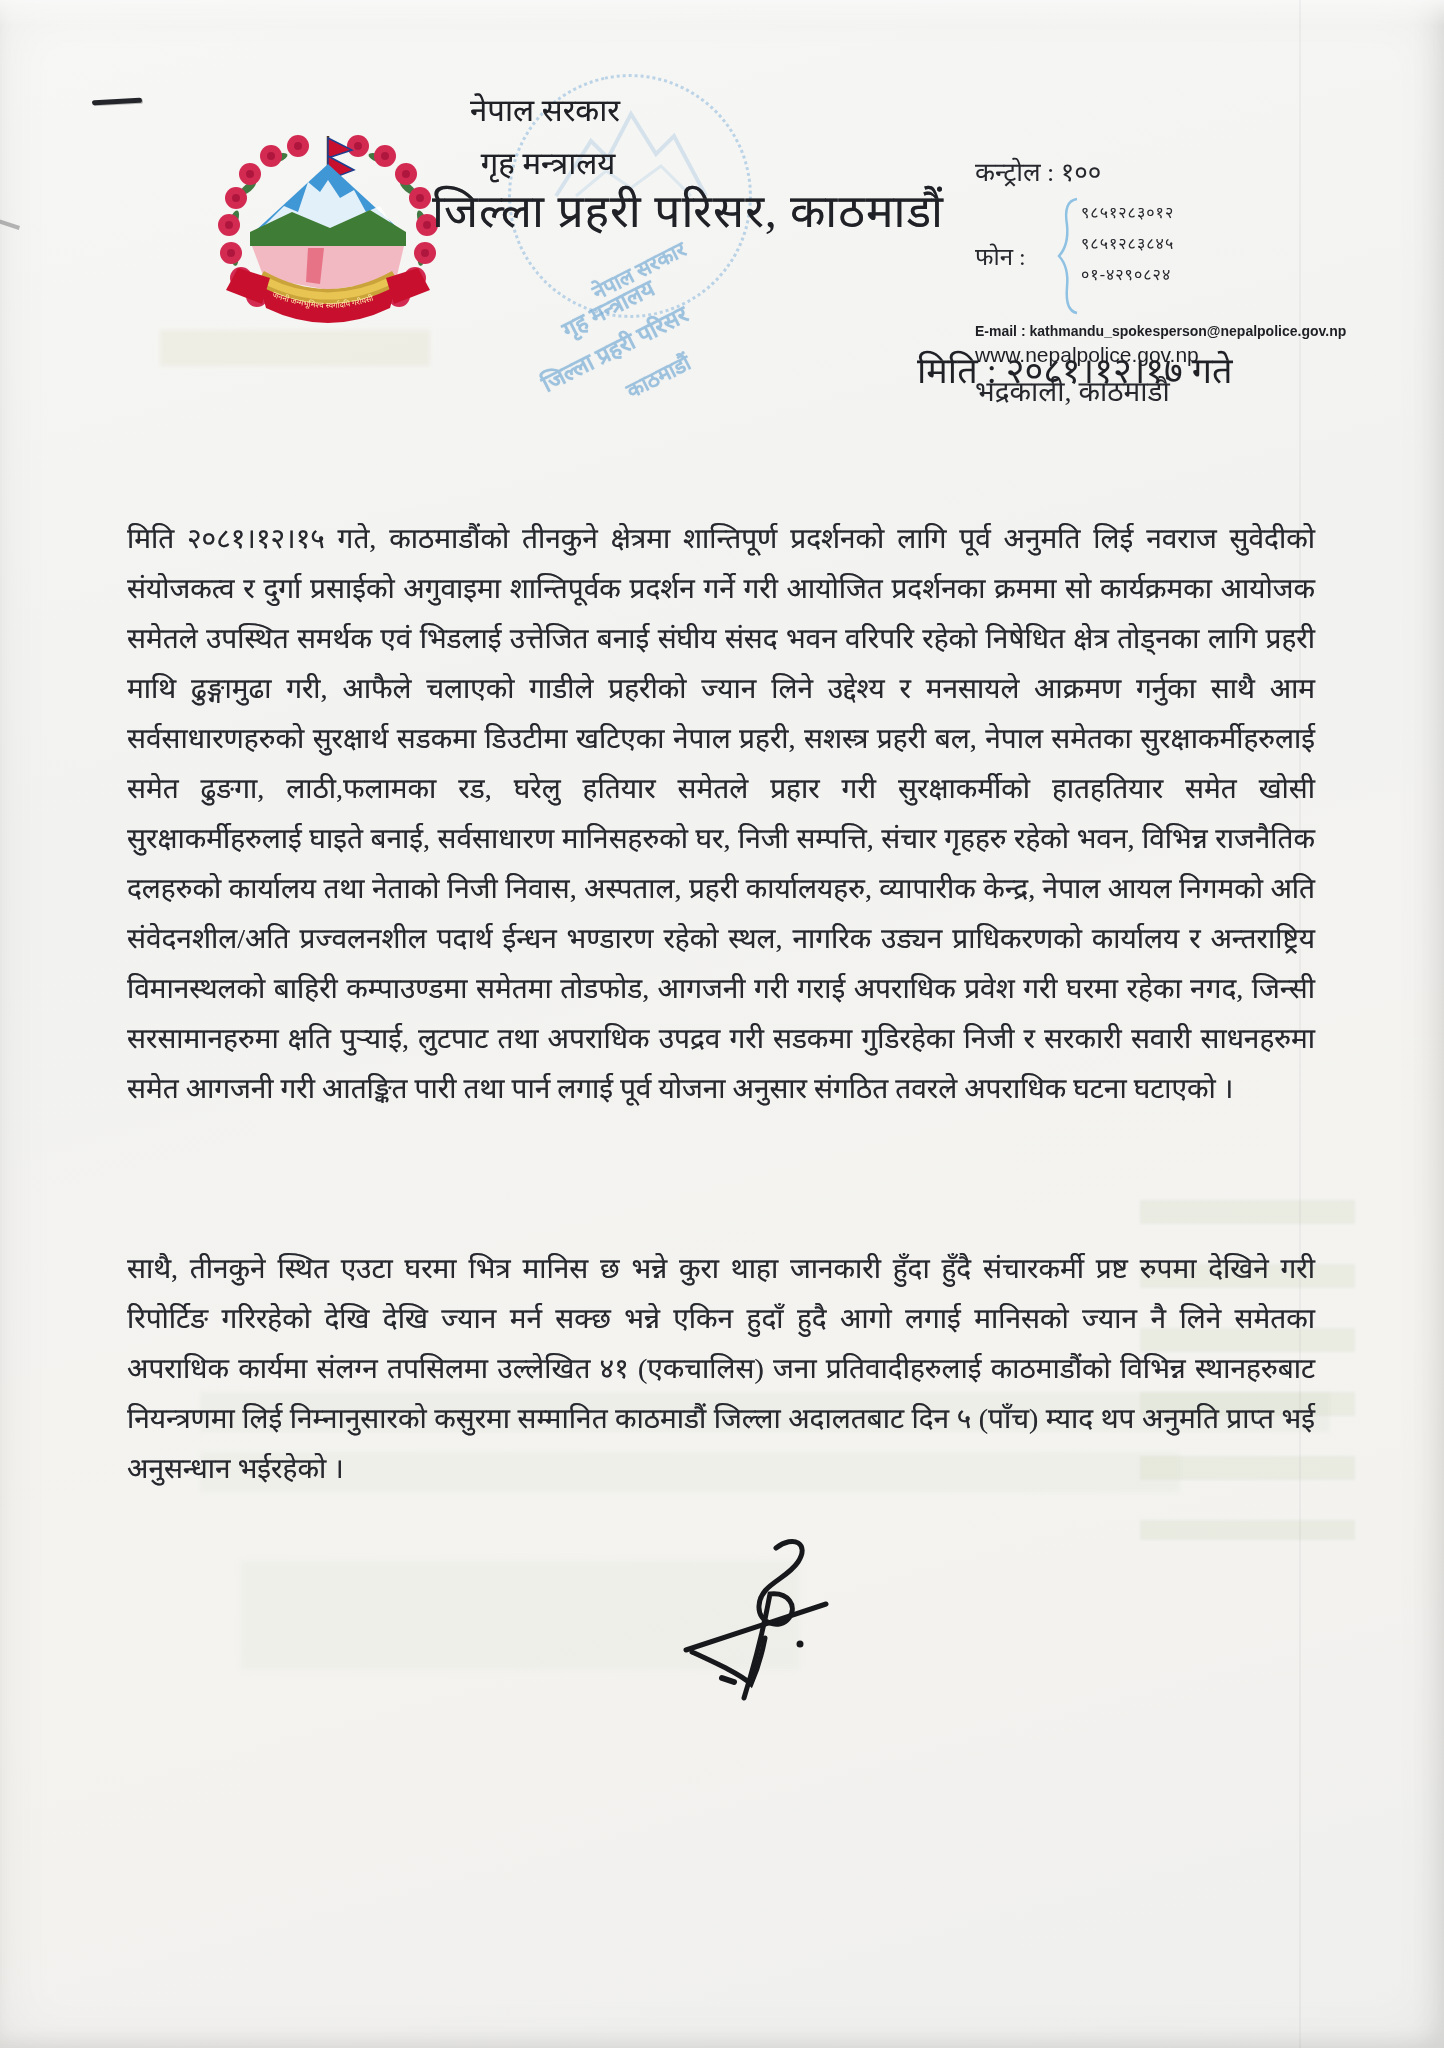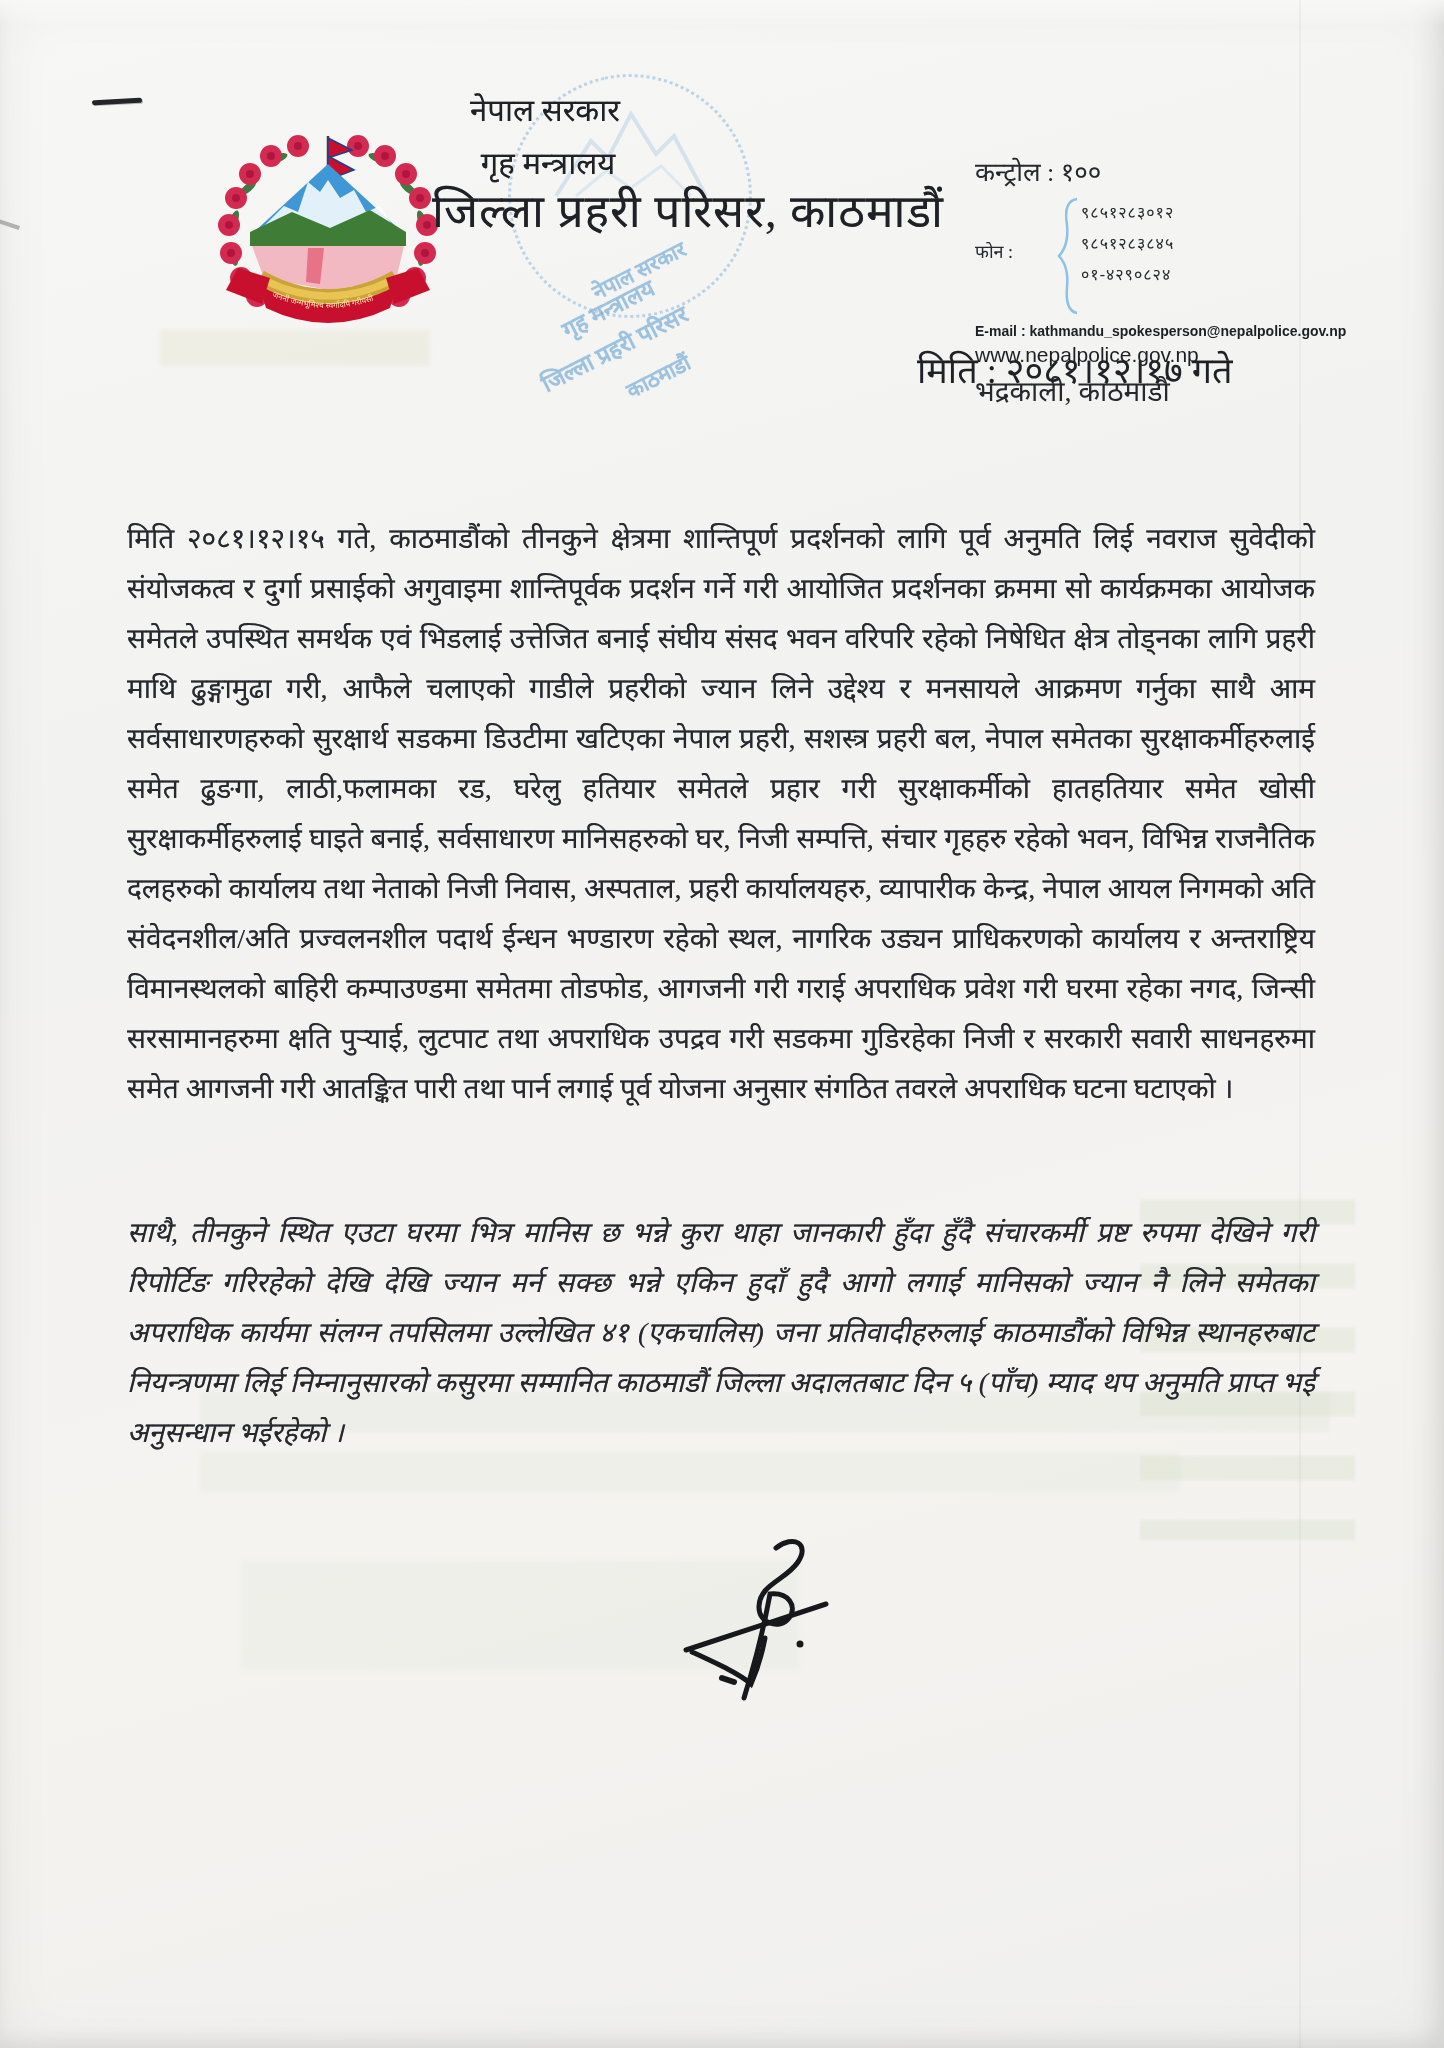--- a/index.html
+++ b/index.html
@@ -34,36 +34,36 @@
     text-shadow:0 0 1px rgba(90,155,210,.6);transform:rotate(-27deg);}
   .st1{left:150px;top:190px;font-size:21px;}
   .st2{left:120px;top:226px;font-size:23px;}
   .st3{left:96px;top:266px;font-size:23px;}
   .st4{left:186px;top:296px;font-size:21px;}
 
   
   .contact{position:absolute;left:975px;top:112px;width:420px;margin-top:41px;}
   .control-line{font-size:26px;white-space:nowrap;}
   .phone-row{position:relative;margin-top:8px;height:120px;}
-  .phone-label{position:absolute;left:0;top:42px;font-size:18px;}
+  .phone-label{position:absolute;left:0;top:42px;font-size:24px;}
   .phone-brace{position:absolute;left:82px;top:0;height:118px;width:22px;}
   .phone-list{position:absolute;left:106px;top:0;font-size:16px;line-height:31px;letter-spacing:1px;}
   .email-line{margin-top:6px;font-family:"Liberation Sans",sans-serif;font-size:14px;font-weight:700;color:#1d1f24;white-space:nowrap;}
   .email-line .val{font-weight:600;}
   .www-line{margin-top:4px;font-family:"Liberation Sans",sans-serif;font-size:21px;font-weight:400;color:#1d1f24;}
   .address-line{margin-top:4px;font-size:28px;}
   .date-line{position:absolute;left:905px;top:345px;font-size:36px;white-space:nowrap;color:#1f2126;margin-left:12px;}
 
   
   .doc-title{position:absolute;left:610px;top:423px;width:290px;text-align:center;font-size:33px;font-weight:700;}
   .doc-title span{border-bottom:3px solid #26282e;padding:0 2px 5px 2px;}
   .para{position:absolute;left:127px;width:1188px;font-size:28px;line-height:50px;
     text-align:justify;color:#26282e;text-shadow:0 0 .5px rgba(30,32,40,.5);}
   .para1{top:514px;}
-  .para2{top:1208px;font-style:italic;}
+  .para2{top:1244px;}
 
   .signature{position:absolute;left:648px;top:1532px;width:210px;height:180px;}
 
   
   .ghost{position:absolute;pointer-events:none;}
   .g1{left:160px;top:330px;width:270px;height:36px;background:rgba(190,180,110,.10);filter:blur(2px);}
   .g2{left:1140px;top:1200px;width:215px;height:340px;
       background:repeating-linear-gradient(180deg,rgba(150,175,115,.10) 0 24px,rgba(0,0,0,0) 24px 64px);filter:blur(1px);}
   .g3{left:200px;top:1392px;width:1130px;height:40px;background:rgba(175,190,135,.07);filter:blur(2px);}
   .g4{left:200px;top:1452px;width:980px;height:40px;background:rgba(175,190,135,.06);filter:blur(2px);}

